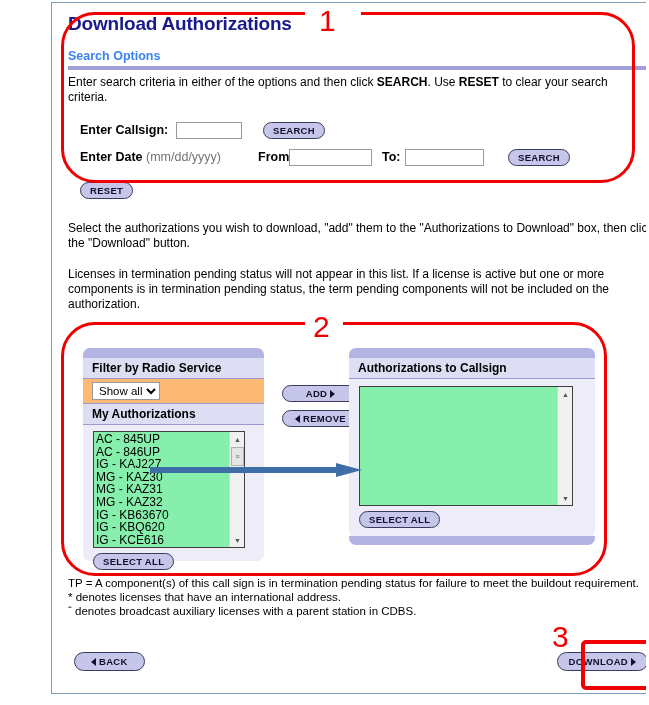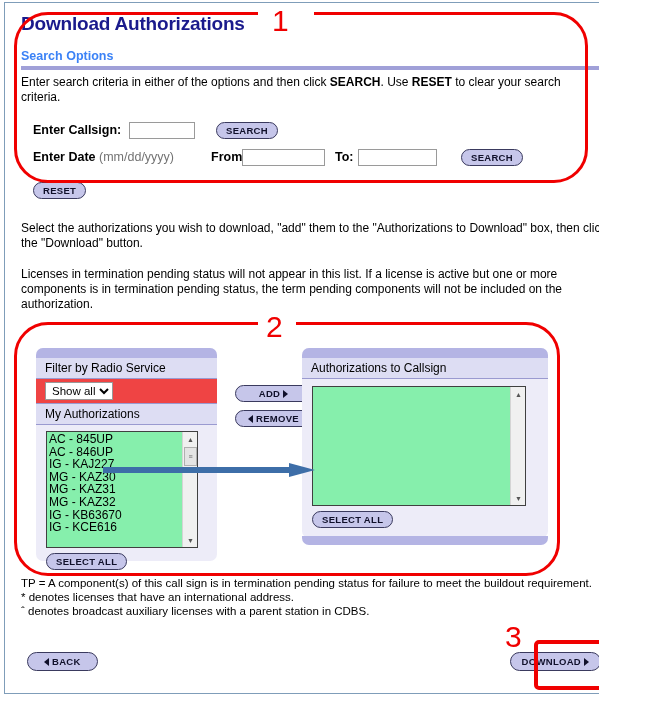--- a/index.html
+++ b/index.html
@@ -11,20 +11,21 @@
     font-family: "Liberation Sans", sans-serif;
     font-size: 12px;
     color: #000000;
   }
   #page {
     position: relative;
     width: 599px;
     height: 705px;
     overflow: hidden;
     background: #ffffff;
+    margin-left: 47px;
   }
   
   .page-frame {
     position: absolute;
     left: 4px;
     top: 2px;
     width: 634px;
     height: 692px;
     border: 1px solid #7f9db9;
     background: #ffffff;
@@ -168,30 +169,30 @@
   .panel-inner {
     padding: 0 7px 8px 7px;
   }
   .panel-foot {
     height: 9px;
     background: #b4b4e4;
     border-radius: 0 0 7px 7px;
   }
   .panel-hdr {
     font-size: 12px;
-    font-weight: normal;
+    font-weight: bold;
     color: #000;
     background: #ddddf3;
     border-bottom: 1px solid #9a9ad0;
     padding: 3px 2px 3px 3px;
     margin: 0 -7px;
     padding-left: 9px;
   }
   .hdr-sub {
-    background: #ef4444;
+    background: #fdba74;
     margin: 0 -7px;
     padding: 3px 0 3px 9px;
     border-bottom: 1px solid #9a9ad0;
   }
   select.svc {
     font-family: "Liberation Sans", sans-serif;
     font-size: 11.5px;
     height: 18px;
     border: 1px solid #999;
     background: #fff;
@@ -363,20 +364,21 @@
 
             <div class="listbox">
               <div class="list-items">
                   <div>AC - 845UP</div>
                   <div>AC - 846UP</div>
                   <div>IG - KAJ227</div>
                   <div>MG - KAZ30</div>
                   <div>MG - KAZ31</div>
                   <div>MG - KAZ32</div>
                   <div>IG - KB63670</div>
+                  <div>IG - KBQ620</div>
                   <div>IG - KCE616</div>
                 </div>
               <div class="sbar">
                 <div class="arrow-up">▲</div>
                 <div class="thumb">≡</div>
                 <div class="arrow-dn">▼</div>
               </div>
             </div>
 
             <div class="selall-wrap">

